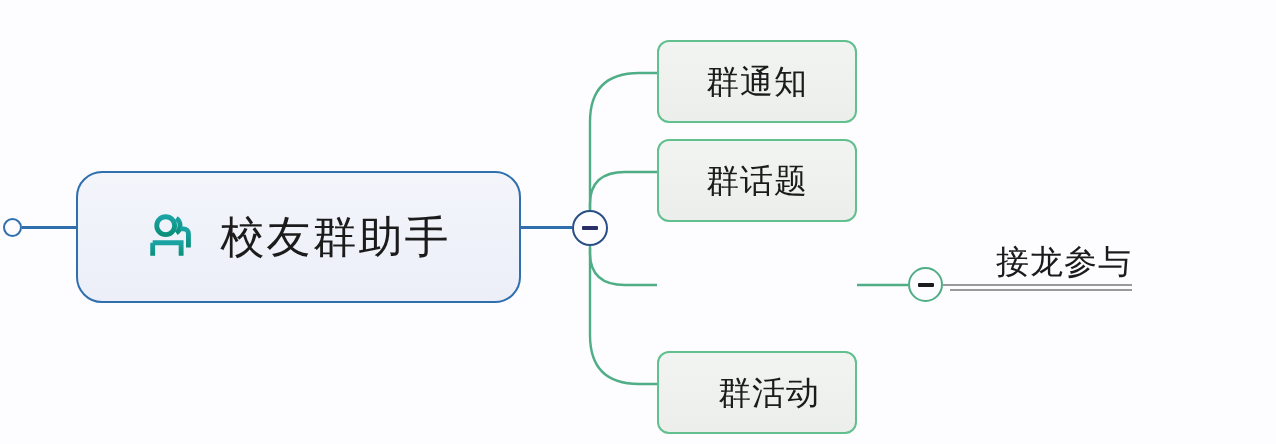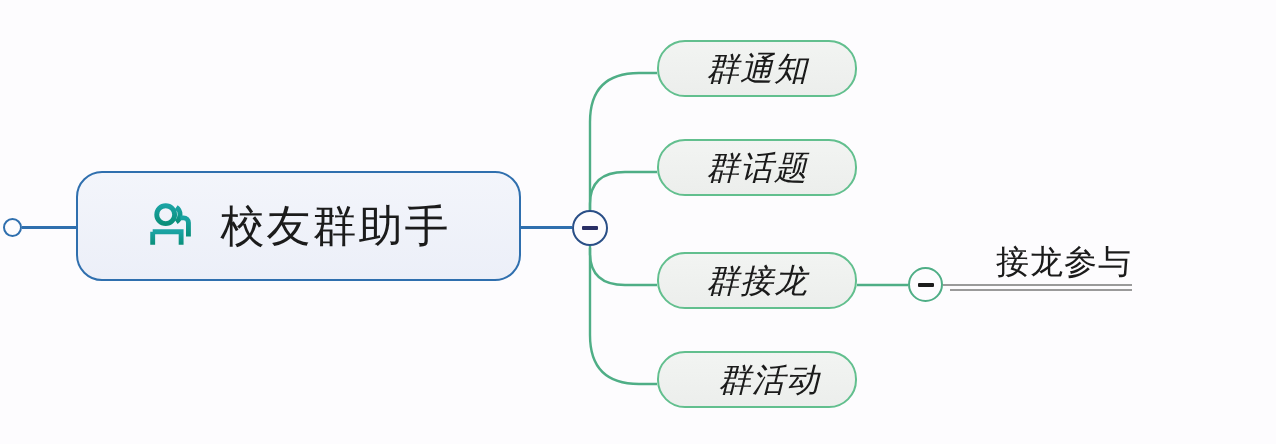--- a/index.html
+++ b/index.html
@@ -29,21 +29,21 @@
     height: 444px;
     pointer-events: none;
   }
 
   
   .root-node {
     position: absolute;
     left: 76px;
     top: 171px;
     width: 445px;
-    height: 110px;
+    height: 132px;
     box-sizing: border-box;
     border: 2.5px solid #2f6fae;
     border-radius: 26px;
     background: linear-gradient(180deg, #f3f5fb 0%, #eceff8 100%);
     display: flex;
     align-items: center;
     justify-content: center;
     gap: 22px;
   }
   .root-icon {
@@ -59,29 +59,28 @@
     letter-spacing: 2px;
     font-weight: 400;
     white-space: nowrap;
   }
 
   
   .branch-node {
     position: absolute;
     left: 657px;
     width: 200px;
-    height: 57px;
+    height: 83px;
     box-sizing: border-box;
     border: 2px solid #62bf8e;
-    border-radius: 28px;
+    border-radius: 12px;
     background: linear-gradient(180deg, #f2f4f2 0%, #eceeec 100%);
     display: flex;
     align-items: center;
     justify-content: center;
-    font-style: italic;
   }
   .branch-node .branch-label {
     font-size: 33px;
     line-height: 1;
     color: #1b1b1b;
     letter-spacing: 1px;
     white-space: nowrap;
   }
   .branch-node[data-row="0"] { top: 40px; }
   .branch-node[data-row="1"] { top: 139px; }
@@ -207,23 +206,20 @@
   </div>
 
   <div class="branch-node" data-row="0">
     <span class="branch-label">群通知</span>
   </div>
 
   <div class="branch-node" data-row="1">
     <span class="branch-label">群话题</span>
   </div>
 
-  <div class="branch-node" data-row="2">
-    <span class="branch-label">群接龙</span>
-  </div>
 
   <div class="branch-node" data-row="3">
     <span class="branch-label">群活动</span>
   </div>
 
   <div class="toggle" id="toggle-chain">
     <span class="minus-bar"></span>
   </div>
 
   <div class="leaf-node">

